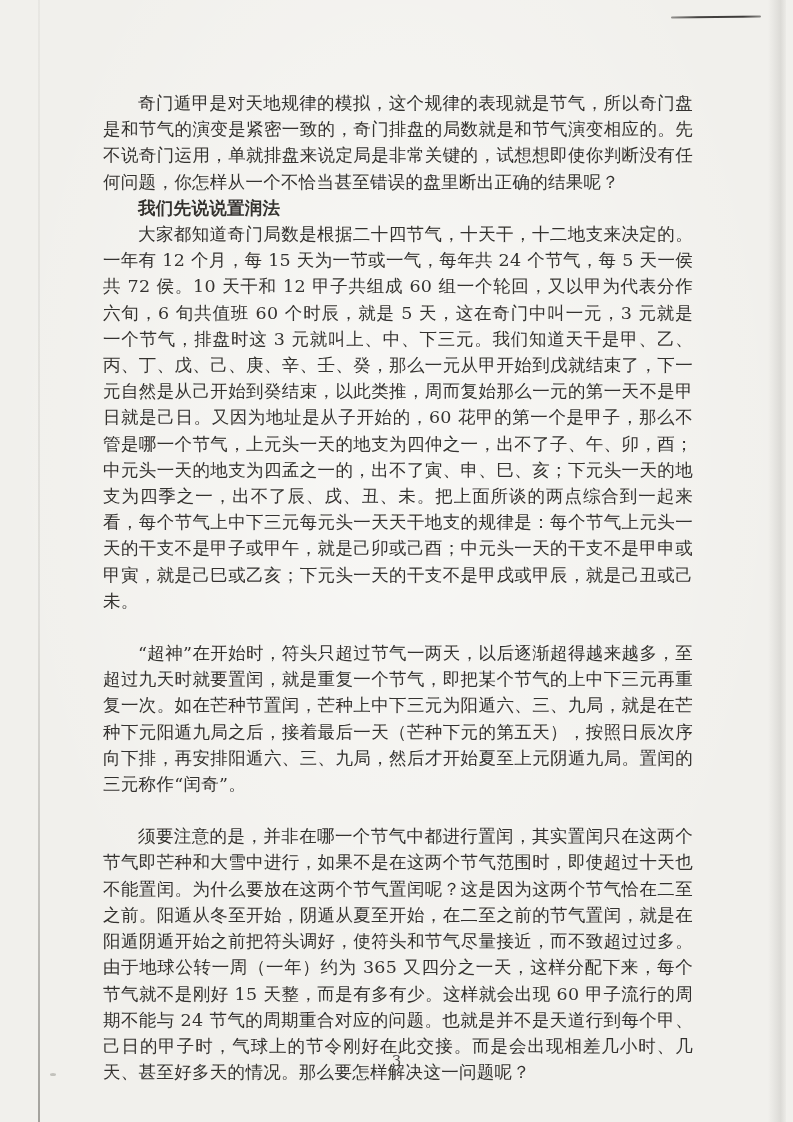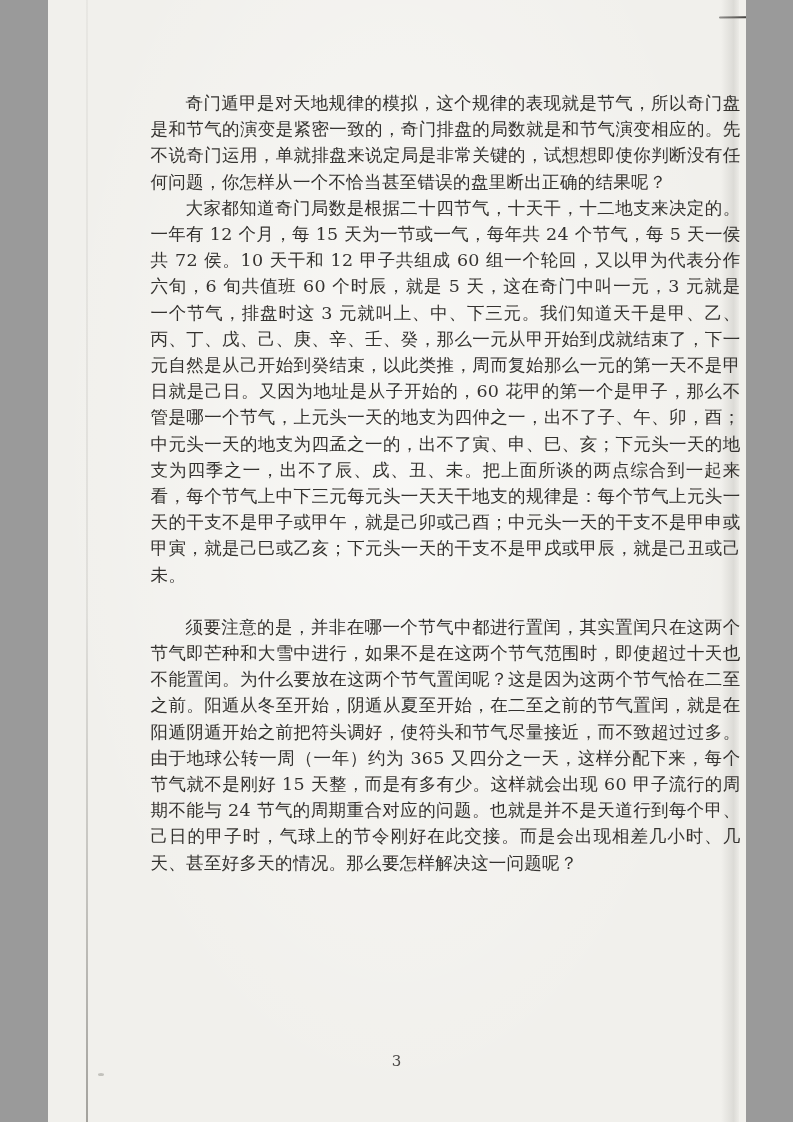--- a/index.html
+++ b/index.html
@@ -2,21 +2,21 @@
 <html><head>
 <meta charset="utf-8">
 <style>
   html, body {
     margin: 0;
     padding: 0;
     background: #9a9a9a;
   }
   .page {
     position: relative;
-    width: 698px;
+    width: 793px;
     height: 1122px;
     margin: 0 auto;
     background: #f1f0ec;
     background-image: radial-gradient(ellipse at 50% 40%, rgba(255,255,255,0.5) 0%, rgba(255,255,255,0) 70%);
     overflow: hidden;
     font-family: "DejaVu Serif", "Liberation Serif", serif;
   }
   
   .fold-line {
     position: absolute;
@@ -95,20 +95,22 @@
 
 <div class="page">
 
   <div class="fold-line"></div>
   <div class="topright-line"></div>
   <div class="right-edge-shadow"></div>
   <div class="speck"></div>
 
   <div class="text-block">
     <p class="para">奇门遁甲是对天地规律的模拟，这个规律的表现就是节气，所以奇门盘是和节气的演变是紧密一致的，奇门排盘的局数就是和节气演变相应的。先不说奇门运用，单就排盘来说定局是非常关键的，试想想即使你判断没有任何问题，你怎样从一个不恰当甚至错误的盘里断出正确的结果呢？</p>
+    <p class="para heading">我们先说说置润法</p>
     <p class="para">大家都知道奇门局数是根据二十四节气，十天干，十二地支来决定的。一年有 12 个月，每 15 天为一节或一气，每年共 24 个节气，每 5 天一侯共 72 侯。10 天干和 12 甲子共组成 60 组一个轮回，又以甲为代表分作六旬，6 旬共值班 60 个时辰，就是 5 天，这在奇门中叫一元，3 元就是一个节气，排盘时这 3 元就叫上、中、下三元。我们知道天干是甲、乙、丙、丁、戊、己、庚、辛、壬、癸，那么一元从甲开始到戊就结束了，下一元自然是从己开始到癸结束，以此类推，周而复始那么一元的第一天不是甲日就是己日。又因为地址是从子开始的，60 花甲的第一个是甲子，那么不管是哪一个节气，上元头一天的地支为四仲之一，出不了子、午、卯，酉；中元头一天的地支为四孟之一的，出不了寅、申、巳、亥；下元头一天的地支为四季之一，出不了辰、戌、丑、未。把上面所谈的两点综合到一起来看，每个节气上中下三元每元头一天天干地支的规律是：每个节气上元头一天的干支不是甲子或甲午，就是己卯或己酉；中元头一天的干支不是甲申或甲寅，就是己巳或乙亥；下元头一天的干支不是甲戌或甲辰，就是己丑或己未。</p>
+    <p class="para gap">“超神”在开始时，符头只超过节气一两天，以后逐渐超得越来越多，至超过九天时就要置闰，就是重复一个节气，即把某个节气的上中下三元再重复一次。如在芒种节置闰，芒种上中下三元为阳遁六、三、九局，就是在芒种下元阳遁九局之后，接着最后一天（芒种下元的第五天），按照日辰次序向下排，再安排阳遁六、三、九局，然后才开始夏至上元阴遁九局。置闰的三元称作“闰奇”。</p>
     <p class="para gap">须要注意的是，并非在哪一个节气中都进行置闰，其实置闰只在这两个节气即芒种和大雪中进行，如果不是在这两个节气范围时，即使超过十天也不能置闰。为什么要放在这两个节气置闰呢？这是因为这两个节气恰在二至之前。阳遁从冬至开始，阴遁从夏至开始，在二至之前的节气置闰，就是在阳遁阴遁开始之前把符头调好，使符头和节气尽量接近，而不致超过过多。由于地球公转一周（一年）约为 365 又四分之一天，这样分配下来，每个节气就不是刚好 15 天整，而是有多有少。这样就会出现 60 甲子流行的周期不能与 24 节气的周期重合对应的问题。也就是并不是天道行到每个甲、己日的甲子时，气球上的节令刚好在此交接。而是会出现相差几小时、几天、甚至好多天的情况。那么要怎样解决这一问题呢？</p>
 
   </div>
 
   <div class="page-number">3</div>
 
 </div>
 
 </body></html>

